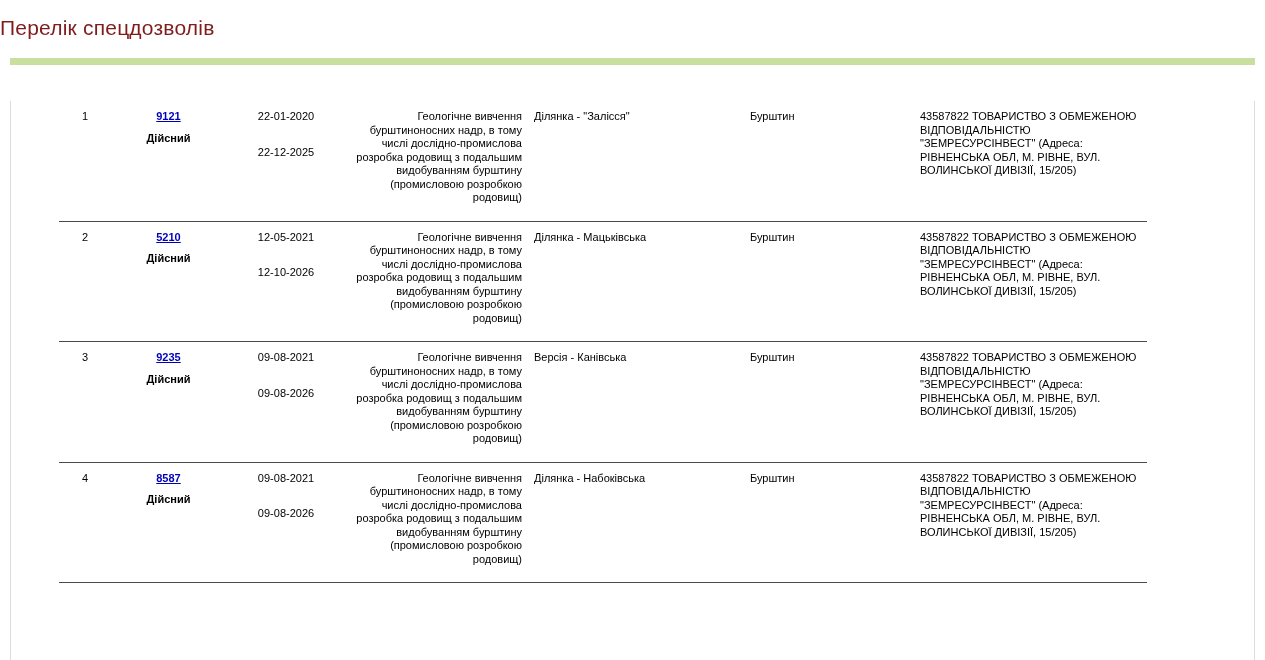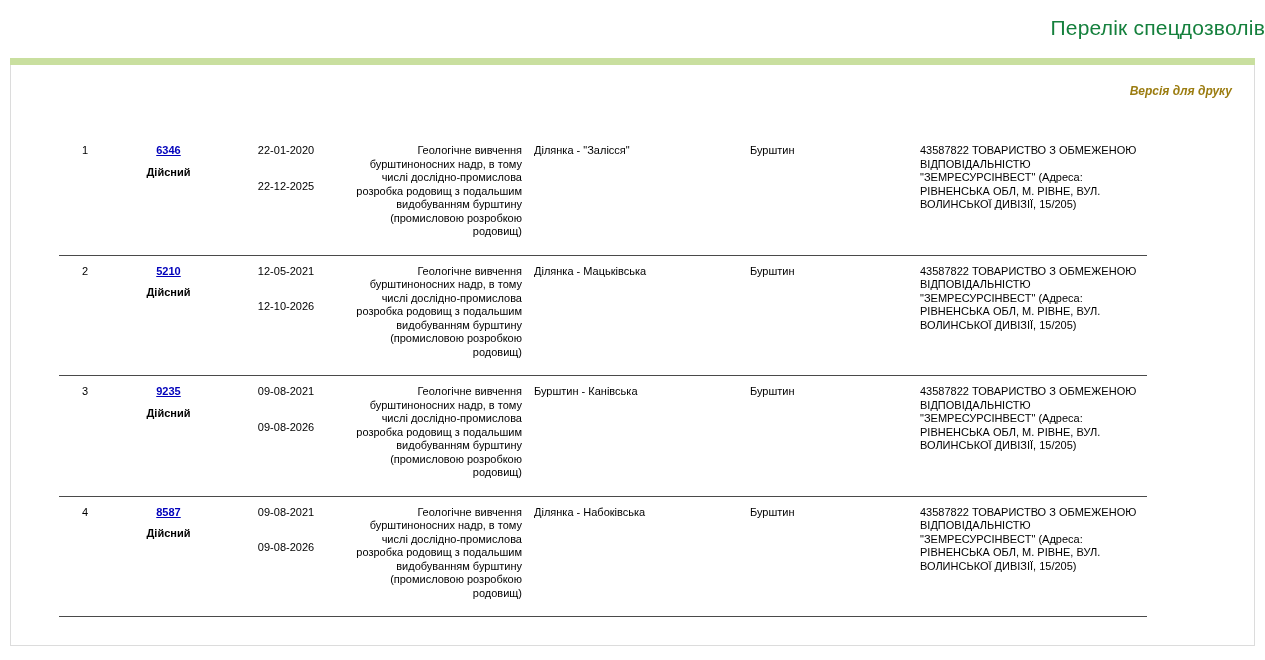--- a/index.html
+++ b/index.html
@@ -4,22 +4,22 @@
 <style>
   * { box-sizing: border-box; }
   html, body { margin: 0; padding: 0; background: #ffffff; }
   body {
     font-family: "Liberation Sans", sans-serif;
     width: 1265px;
     height: 660px;
     overflow: hidden;
   }
   .page-title {
-    text-align: right;
-    color: #15803d;
+    text-align: left;
+    color: #7f1d1d;
     font-size: 21px;
     font-weight: normal;
     margin: 0;
     padding: 16px 0 18px 0;
     letter-spacing: 0.2px;
   }
   .green-bar {
     height: 7px;
     background: #c9df9f;
     margin: 0 10px;
@@ -79,40 +79,37 @@
 </style>
 </head>
 <body>
 
 <h1 class="page-title">Перелік спецдозволів</h1>
 
 <div class="green-bar"></div>
 
 <div class="content-box">
 
-  <div class="print-row">
-    <a href="#" class="print-link">Версія для друку</a>
-  </div>
 
   <table class="permits">
     <colgroup>
       <col class="c-num">
         <col class="c-permit">
         <col class="c-dates">
         <col class="c-desc">
         <col class="c-area">
         <col class="c-mineral">
         <col class="c-company">
     </colgroup>
     <tbody>
 
       <tr>
         <td class="c-num">1</td>
         <td class="c-permit">
-          <a href="#" class="permit-link">6346</a>
+          <a href="#" class="permit-link">9121</a>
           <div class="status-text">Дійсний</div>
         </td>
         <td class="c-dates">
           <div class="date-from">22-01-2020</div>
           <div class="date-to">22-12-2025</div>
         </td>
         <td class="c-desc">Геологічне вивчення бурштиноносних надр, в тому числі дослідно-промислова розробка родовищ з подальшим видобуванням бурштину (промисловою розробкою родовищ)</td>
         <td class="c-area">Ділянка - "Залісся"</td>
         <td class="c-mineral">Бурштин</td>
         <td class="c-company">43587822 ТОВАРИСТВО З ОБМЕЖЕНОЮ ВІДПОВІДАЛЬНІСТЮ "ЗЕМРЕСУРСІНВЕСТ" (Адреса: РІВНЕНСЬКА ОБЛ, М. РІВНЕ, ВУЛ. ВОЛИНСЬКОЇ ДИВІЗІЇ, 15/205)</td>
@@ -138,21 +135,21 @@
         <td class="c-num">3</td>
         <td class="c-permit">
           <a href="#" class="permit-link">9235</a>
           <div class="status-text">Дійсний</div>
         </td>
         <td class="c-dates">
           <div class="date-from">09-08-2021</div>
           <div class="date-to">09-08-2026</div>
         </td>
         <td class="c-desc">Геологічне вивчення бурштиноносних надр, в тому числі дослідно-промислова розробка родовищ з подальшим видобуванням бурштину (промисловою розробкою родовищ)</td>
-        <td class="c-area">Бурштин - Канівська</td>
+        <td class="c-area">Версія - Канівська</td>
         <td class="c-mineral">Бурштин</td>
         <td class="c-company">43587822 ТОВАРИСТВО З ОБМЕЖЕНОЮ ВІДПОВІДАЛЬНІСТЮ "ЗЕМРЕСУРСІНВЕСТ" (Адреса: РІВНЕНСЬКА ОБЛ, М. РІВНЕ, ВУЛ. ВОЛИНСЬКОЇ ДИВІЗІЇ, 15/205)</td>
       </tr>
 
       <tr>
         <td class="c-num">4</td>
         <td class="c-permit">
           <a href="#" class="permit-link">8587</a>
           <div class="status-text">Дійсний</div>
         </td>

